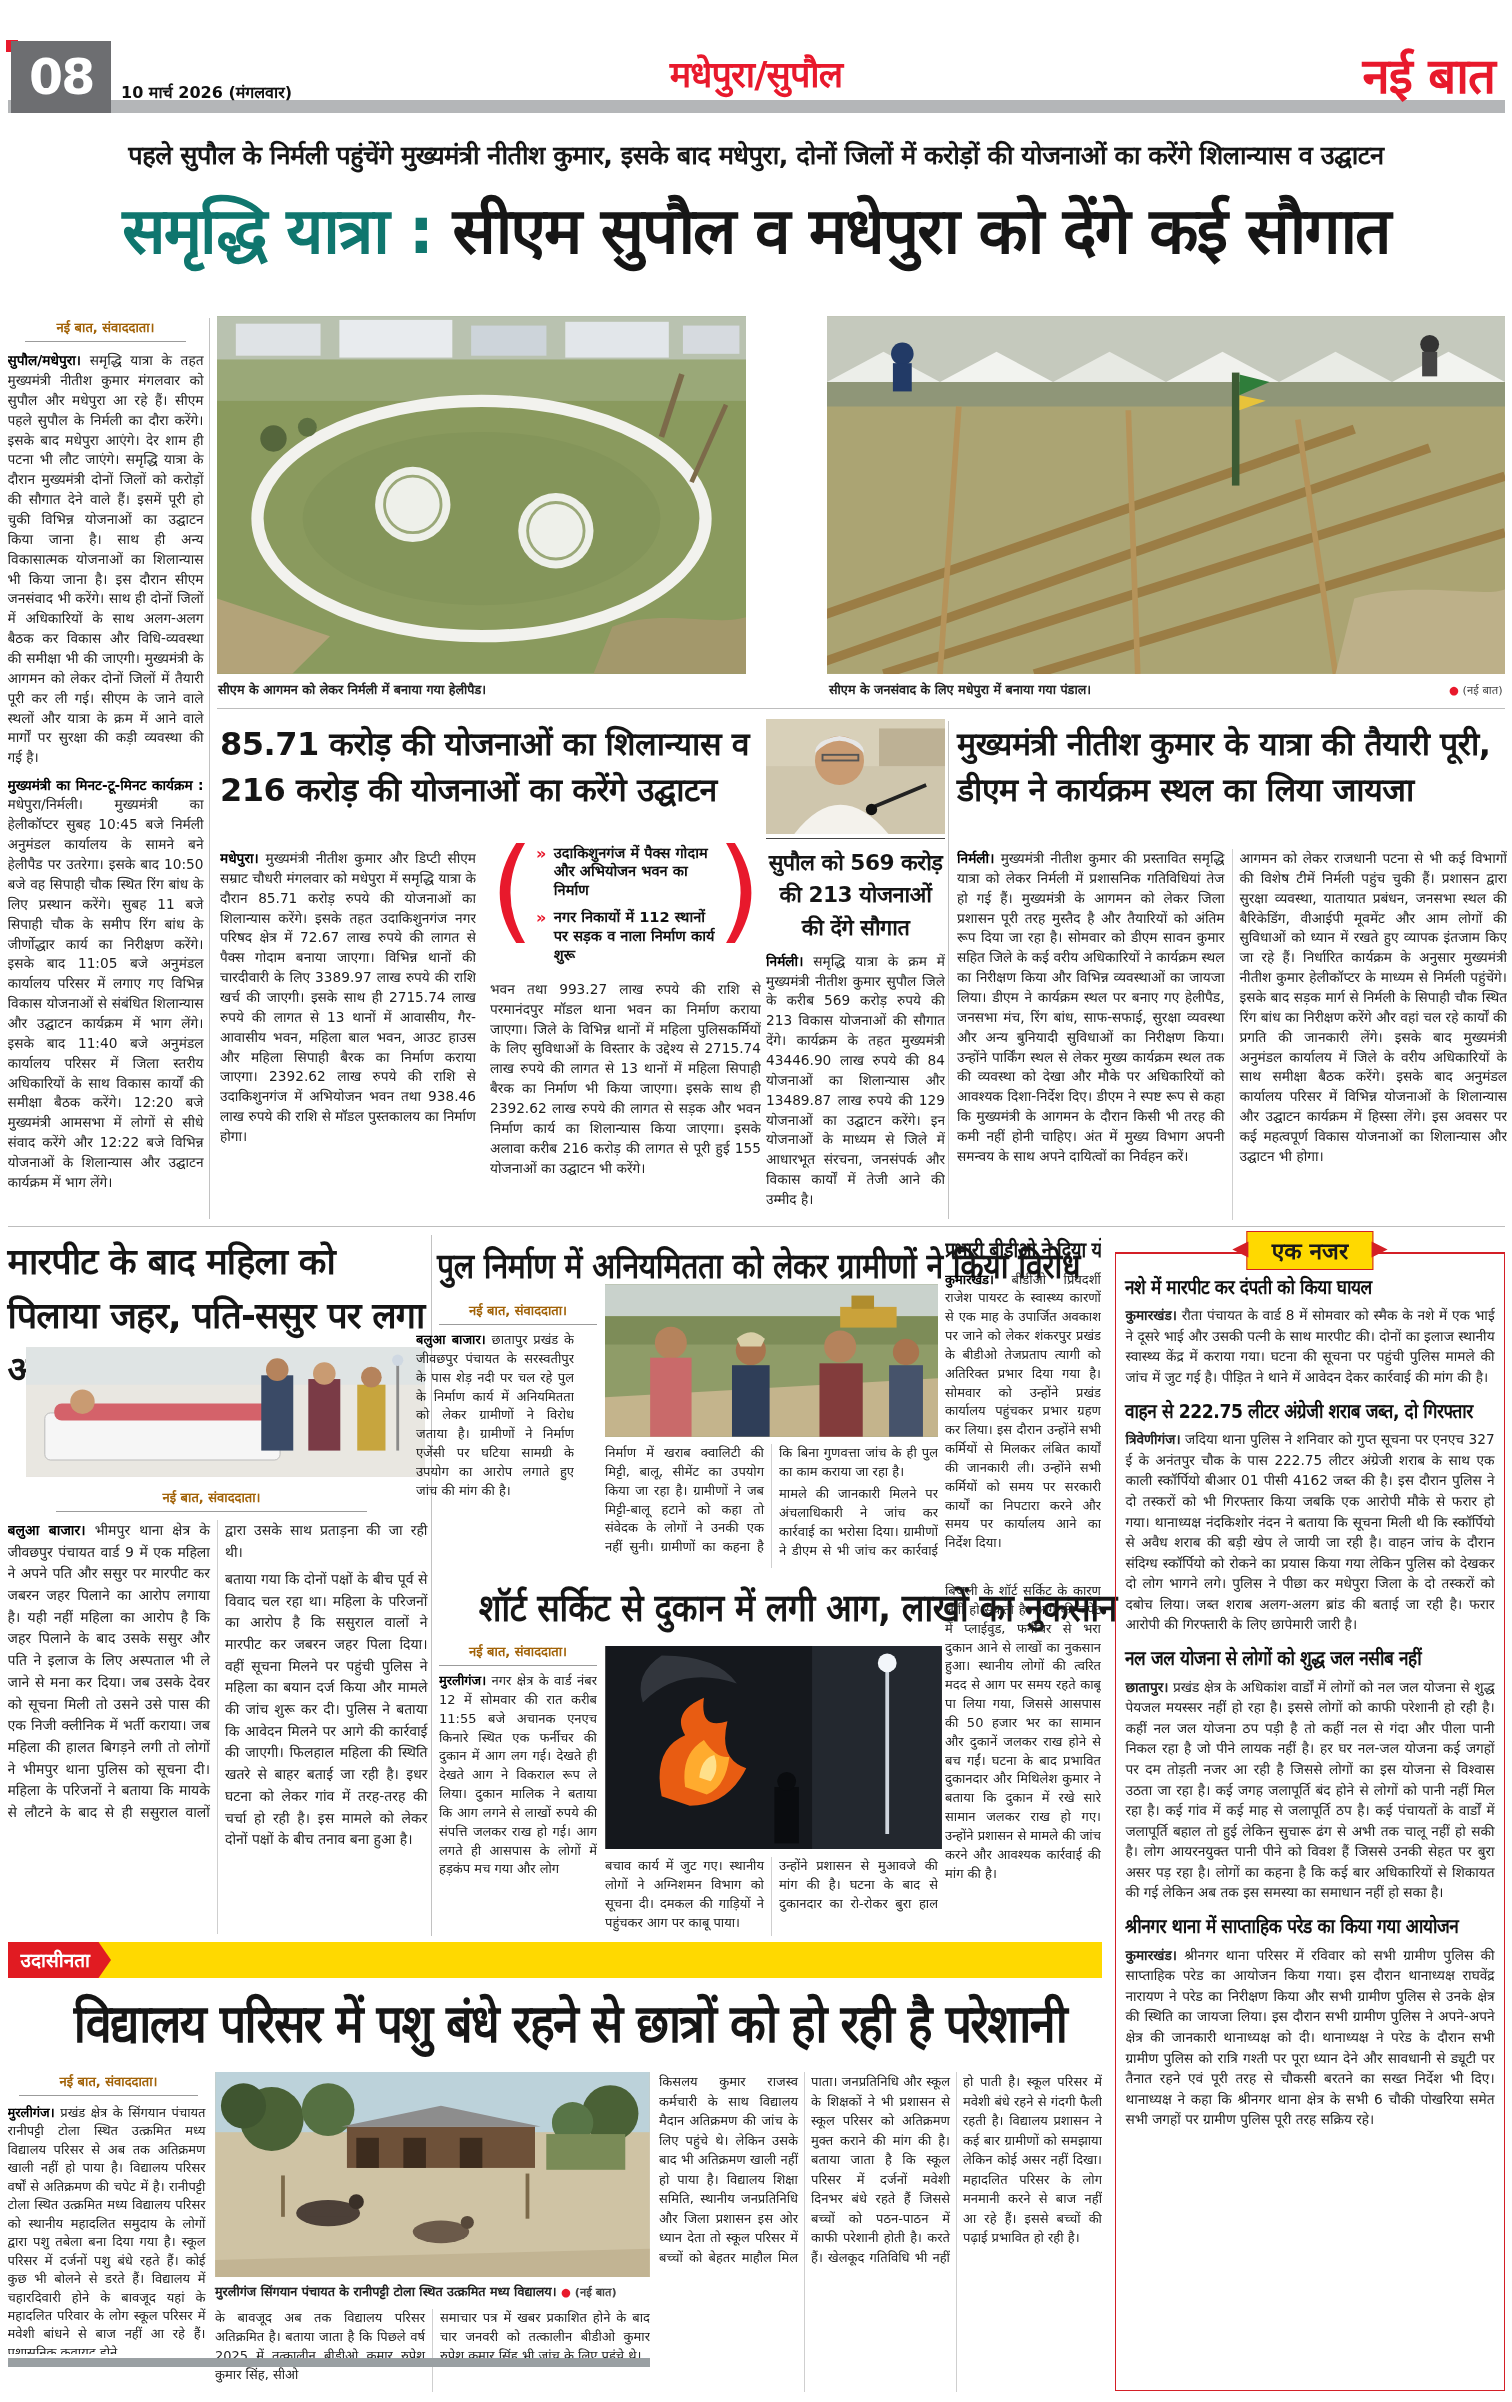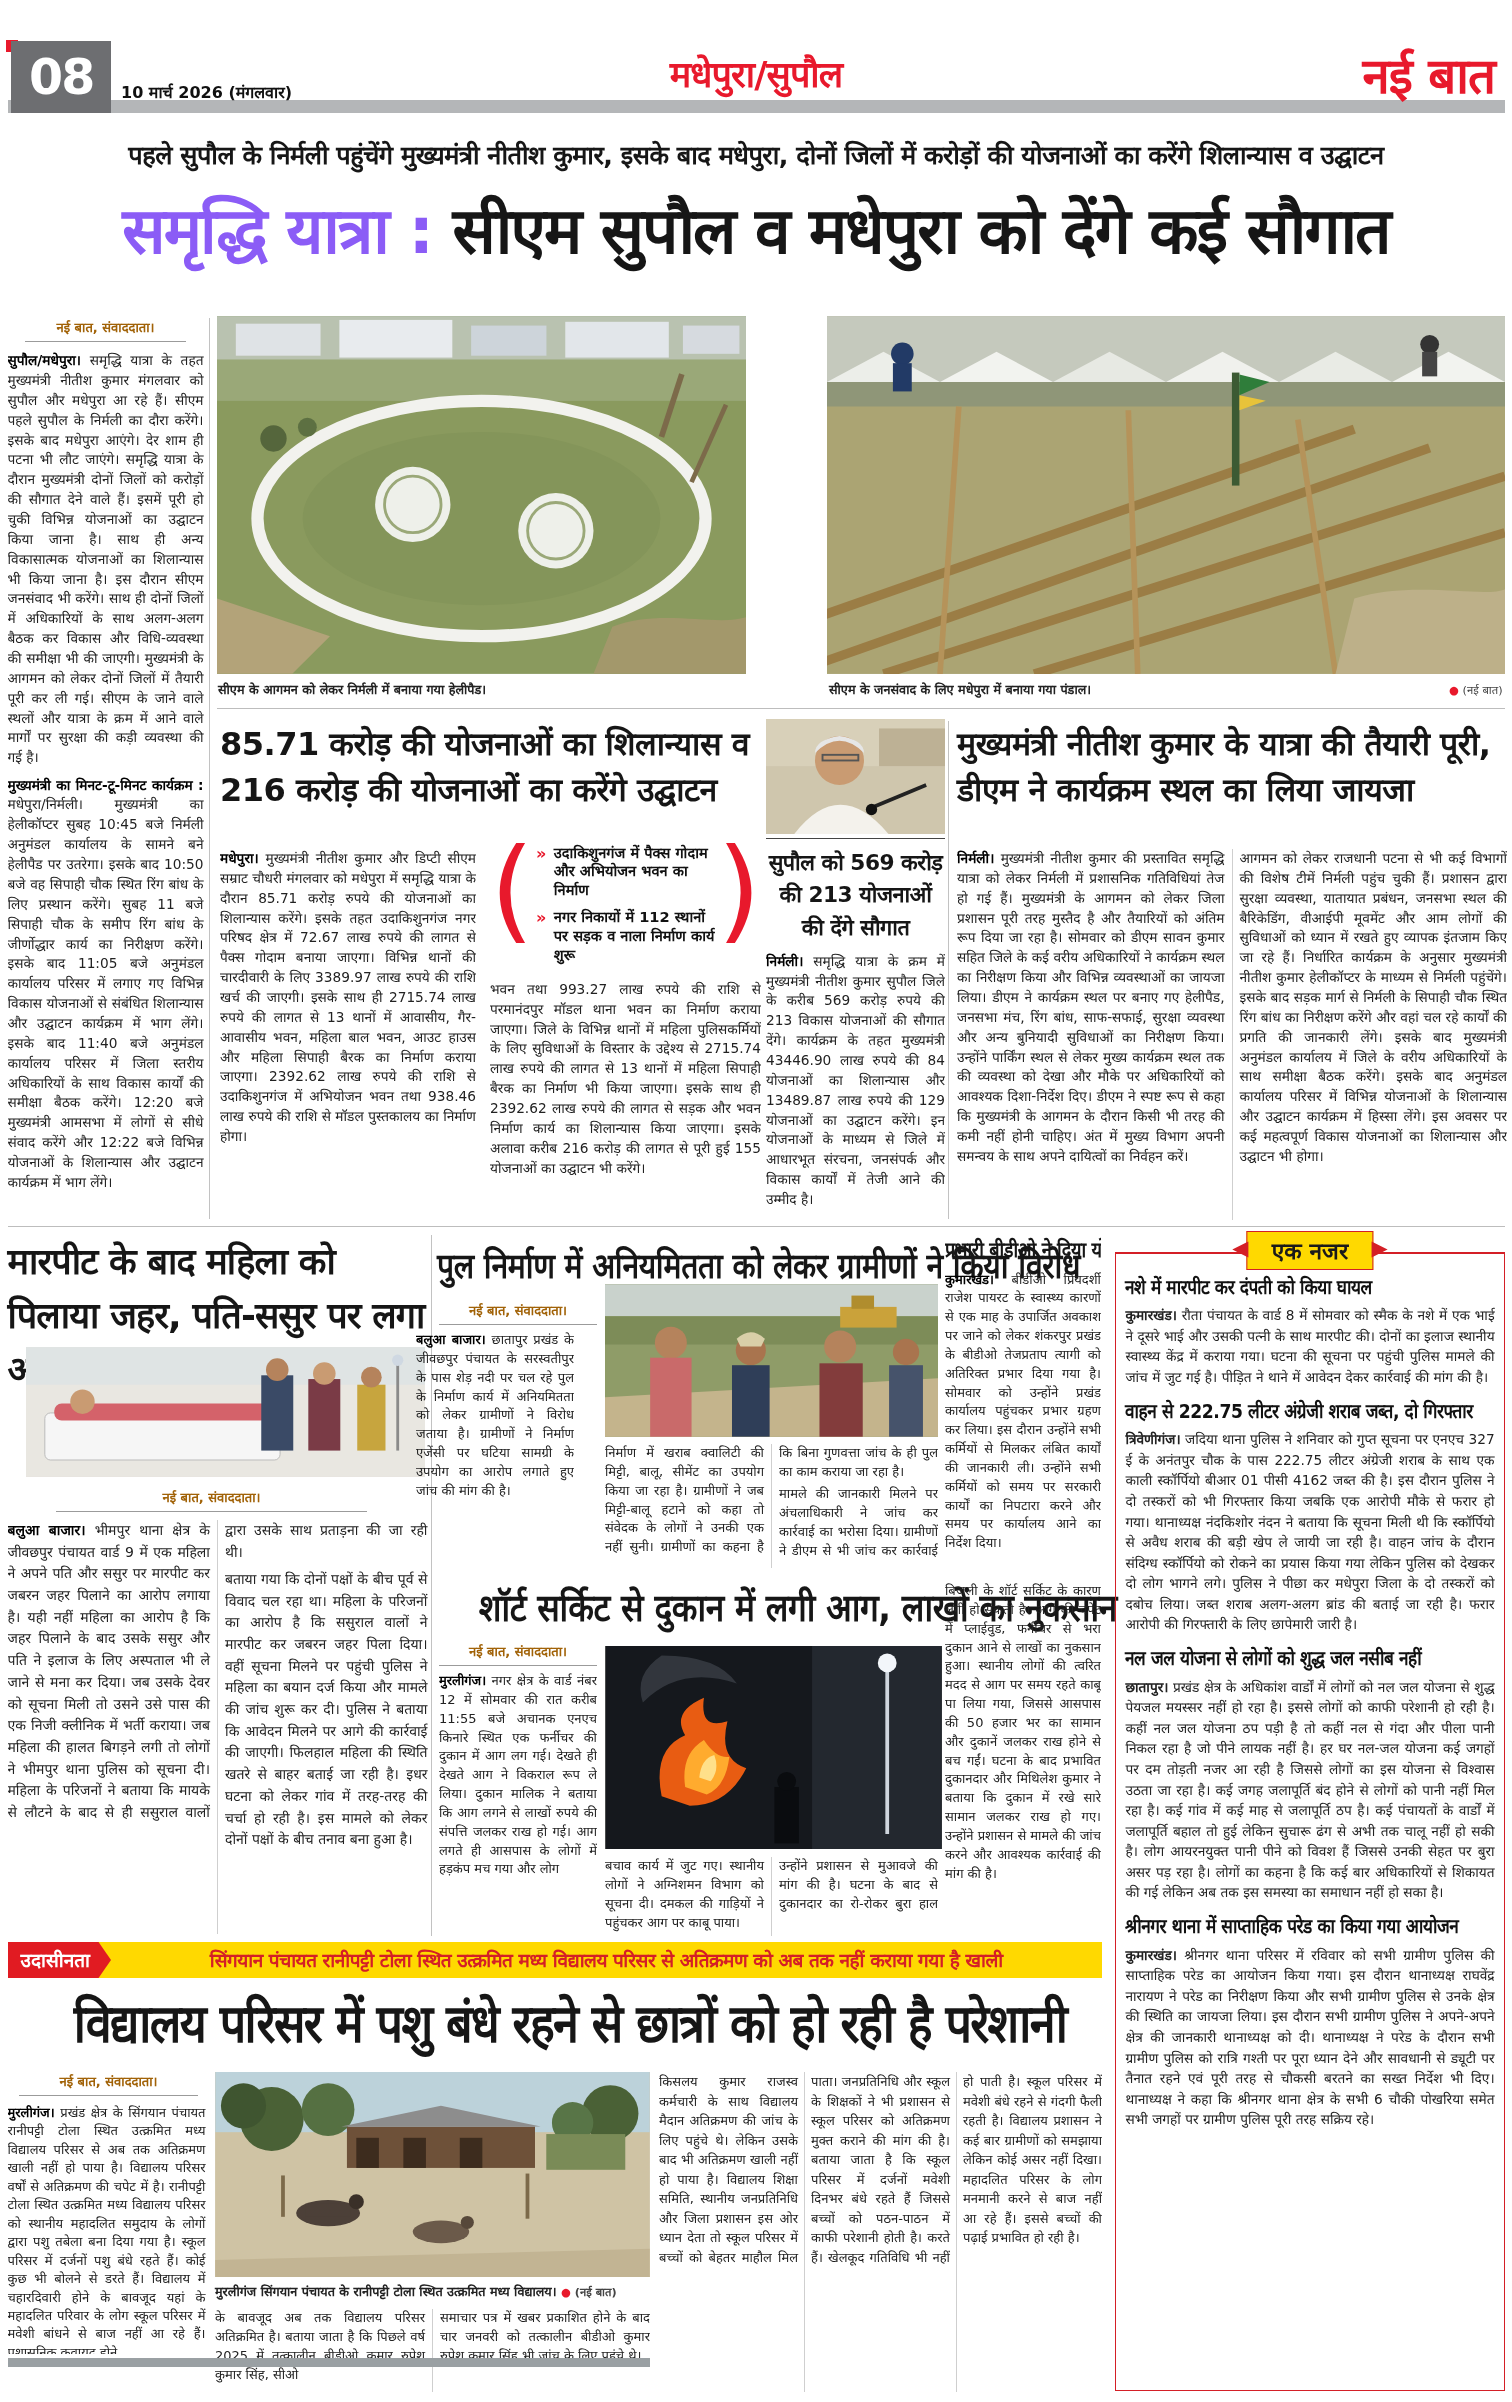--- a/index.html
+++ b/index.html
@@ -1,20 +1,20 @@
 <!DOCTYPE html>
 <html style="font-size:15px"><head>
 <meta charset="utf-8">
 <style>
   html,body{margin:0;padding:0;background:#ffffff;}
   body{width:1512px;height:2402px;position:relative;overflow:hidden;
        font-family:"DejaVu Sans","Liberation Sans",sans-serif;color:#1b1b1b;}
   .abs{position:absolute;}
   .hl{font-weight:700;color:#161616;letter-spacing:-0.5px;}
-  .red{color:#8b5cf6;}
+  .red{color:#0f766e;}
   .body-txt{font-size:13.7px;line-height:1.45;text-align:justify;color:#222;}
   .body-txt b{color:#000;}
   .byline{font-size:13px;font-weight:700;text-align:center;color:#a16207;
           border-bottom:0.9px solid #9b9b9b;padding-bottom:4.7px;margin:0 auto;width:82%;}
   .caption{font-size:12.7px;font-weight:700;color:#222;}
   .credit{font-size:11.3px;color:#444;}
   .credit .dot{color:#e8192c;}
   .vrule{width:0.9px;background:#c2c2c2;}
   .hrule{height:0.9px;background:#bdbdbd;}
   .cols2{column-count:2;column-gap:15px;column-rule:0.9px solid #cfcfcf;}
@@ -267,21 +267,20 @@
     <p class="sb-body" style="margin:0;"><b>त्रिवेणीगंज।</b> <span>जदिया थाना पुलिस ने शनिवार को गुप्त सूचना पर एनएच 327 ई के अनंतपुर चौक के पास 222.75 लीटर अंग्रेजी शराब के साथ एक काली स्कॉर्पियो बीआर 01 पीसी 4162 जब्त की है। इस दौरान पुलिस ने दो तस्करों को भी गिरफ्तार किया जबकि एक आरोपी मौके से फरार हो गया। थानाध्यक्ष नंदकिशोर नंदन ने बताया कि सूचना मिली थी कि स्कॉर्पियो से अवैध शराब की बड़ी खेप ले जायी जा रही है। वाहन जांच के दौरान संदिग्ध स्कॉर्पियो को रोकने का प्रयास किया गया लेकिन पुलिस को देखकर दो लोग भागने लगे। पुलिस ने पीछा कर मधेपुरा जिला के दो तस्करों को दबोच लिया। जब्त शराब अलग-अलग ब्रांड की बताई जा रही है। फरार आरोपी की गिरफ्तारी के लिए छापेमारी जारी है।</span></p>
     <div class="sb-item-h condX">नल जल योजना से लोगों को शुद्ध जल नसीब नहीं</div>
     <p class="sb-body" style="margin:0;"><b>छातापुर।</b> <span>प्रखंड क्षेत्र के अधिकांश वार्डों में लोगों को नल जल योजना से शुद्ध पेयजल मयस्सर नहीं हो रहा है। इससे लोगों को काफी परेशानी हो रही है। कहीं नल जल योजना ठप पड़ी है तो कहीं नल से गंदा और पीला पानी निकल रहा है जो पीने लायक नहीं है। हर घर नल-जल योजना कई जगहों पर दम तोड़ती नजर आ रही है जिससे लोगों का इस योजना से विश्वास उठता जा रहा है। कई जगह जलापूर्ति बंद होने से लोगों को पानी नहीं मिल रहा है। कई गांव में कई माह से जलापूर्ति ठप है। कई पंचायतों के वार्डों में जलापूर्ति बहाल तो हुई लेकिन सुचारू ढंग से अभी तक चालू नहीं हो सकी है। लोग आयरनयुक्त पानी पीने को विवश हैं जिससे उनकी सेहत पर बुरा असर पड़ रहा है। लोगों का कहना है कि कई बार अधिकारियों से शिकायत की गई लेकिन अब तक इस समस्या का समाधान नहीं हो सका है।</span></p>
     <div class="sb-item-h condX">श्रीनगर थाना में साप्ताहिक परेड का किया गया आयोजन</div>
     <p class="sb-body" style="margin:0;"><b>कुमारखंड।</b> <span>श्रीनगर थाना परिसर में रविवार को सभी ग्रामीण पुलिस की साप्ताहिक परेड का आयोजन किया गया। इस दौरान थानाध्यक्ष राघवेंद्र नारायण ने परेड का निरीक्षण किया और सभी ग्रामीण पुलिस से उनके क्षेत्र की स्थिति का जायजा लिया। इस दौरान सभी ग्रामीण पुलिस ने अपने-अपने क्षेत्र की जानकारी थानाध्यक्ष को दी। थानाध्यक्ष ने परेड के दौरान सभी ग्रामीण पुलिस को रात्रि गश्ती पर पूरा ध्यान देने और सावधानी से ड्यूटी पर तैनात रहने एवं पूरी तरह से चौकसी बरतने का सख्त निर्देश भी दिए। थानाध्यक्ष ने कहा कि श्रीनगर थाना क्षेत्र के सभी 6 चौकी पोखरिया समेत सभी जगहों पर ग्रामीण पुलिस पूरी तरह सक्रिय रहे।</span></p>
   </div>
 </div>
 
 <div class="abs" style="left:7.5px;top:1942px;width:1094px;height:36px;background:#ffd900;display:flex;align-items:center;">
   <div style="background:#e11b22;color:#fff;font-weight:700;font-size:19px;height:36px;line-height:36px;padding:0 21px 0 13px;clip-path:polygon(0 0,88% 0,100% 50%,88% 100%,0 100%);">उदासीनता</div>
-  <div style="flex:1;text-align:center;color:#d41f26;font-weight:700;font-size:19px;letter-spacing:-0.5px;">सिंगयान पंचायत रानीपट्टी टोला स्थित उत्क्रमित मध्य विद्यालय परिसर से अतिक्रमण को अब तक नहीं कराया गया है खाली</div>
 </div>
 
 <div class="abs hl condXc" style="left:7.5px;top:1985px;width:1094px;font-size:53px;text-align:center;letter-spacing:-1.9px;">विद्यालय परिसर में पशु बंधे रहने से छात्रों को हो रही है परेशानी</div>
 <div class="abs byline" style="left:19px;top:2072px;width:179px;">नई बात, संवाददाता।</div>
 <div class="abs" style="left:7.5px;top:2104px;width:198px;height:250px;overflow:hidden;">
   <p class="body-txt" style="margin:0;font-size:13px;line-height:1.42;"><b>मुरलीगंज।</b> <span>प्रखंड क्षेत्र के सिंगयान पंचायत रानीपट्टी टोला स्थित उत्क्रमित मध्य विद्यालय परिसर से अब तक अतिक्रमण खाली नहीं हो पाया है। विद्यालय परिसर वर्षों से अतिक्रमण की चपेट में है। रानीपट्टी टोला स्थित उत्क्रमित मध्य विद्यालय परिसर को स्थानीय महादलित समुदाय के लोगों द्वारा पशु तबेला बना दिया गया है। स्कूल परिसर में दर्जनों पशु बंधे रहते हैं। कोई कुछ भी बोलने से डरते हैं। विद्यालय में चहारदिवारी होने के बावजूद यहां के महादलित परिवार के लोग स्कूल परिसर में मवेशी बांधने से बाज नहीं आ रहे हैं। प्रशासनिक कवायद होने</span></p>
 </div>
 <div class="abs photo" style="left:215px;top:2072px;width:435px;height:205px;">
   <svg width="435" height="205" viewBox="0 0 462 218">
     <rect width="462" height="218" fill="#cfc3a4"></rect>

